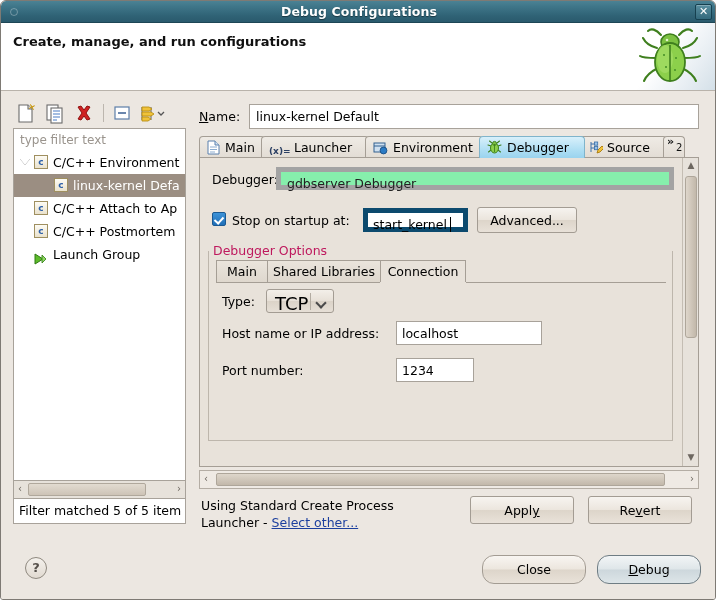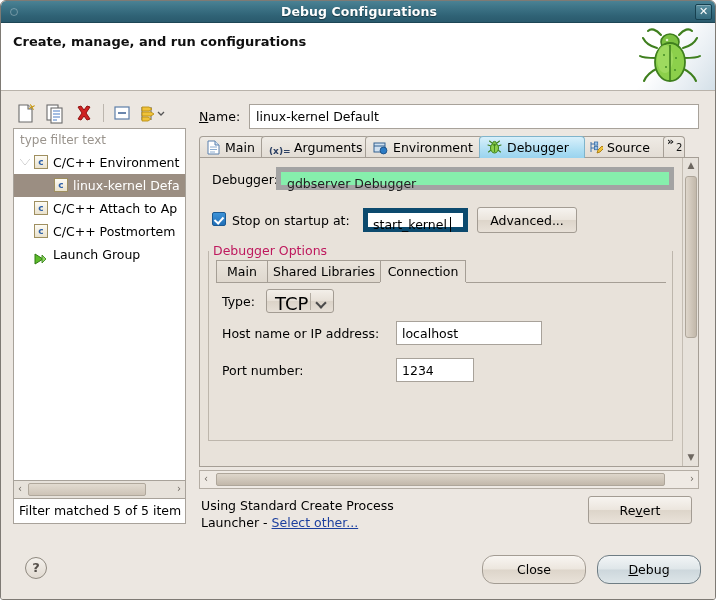--- a/index.html
+++ b/index.html
@@ -558,21 +558,21 @@
                   <line x1="3" y1="9.5" x2="10" y2="9.5"></line>
                   <line x1="3" y1="12" x2="8" y2="12"></line>
                 </g>
             </svg>
           </span>
           <span class="tx" style="left:25px">Main</span>
         </div>
 
         <div class="tab" style="left:62px;width:108px">
           <span class="ti" style="left:7px;font-size:9px;color:#2b3f63;font-weight:bold;top:4px">(x)=</span>
-          <span class="tx" style="left:32px">Arguments</span>
+          <span class="tx" style="left:32px">Launcher</span>
         </div>
 
         <div class="tab" style="left:166px;width:118px">
           <span class="ti" style="left:7px">
             <svg width="15" height="14" viewBox="0 0 15 14">
               <rect x="1" y="2" width="11" height="9" fill="#cfe0f0" stroke="#33618f" stroke-width="1"></rect>
               <line x1="1" y1="5" x2="12" y2="5" stroke="#33618f" stroke-width="1"></line>
               <circle cx="10.5" cy="9.5" r="3.4" fill="#2b7bc4" stroke="#1b4f85" stroke-width=".9"></circle>
             </svg>
           </span>
@@ -682,20 +682,21 @@
         <span class="sarrow" style="left:4px;top:0">‹</span>
         <div class="thumb"></div>
         <span class="sarrow" style="right:4px;top:0">›</span>
       </div>
 
       <div id="launchline">
         <span>Using Standard Create Process</span><br>
         <span>Launcher - </span><a>Select other...</a>
       </div>
 
+      <div class="btm-btn" style="left:275px">Appl<span class="mn">y</span></div>
       <div class="btm-btn" style="left:393px">Re<span class="mn">v</span>ert</div>
     </div>
   </div>
 
   <div id="footer">
     <div id="helpbtn">?</div>
   </div>
   <div class="foot-btn" style="left:481px">Close</div>
   <div class="foot-btn" id="debugbtn" style="left:596px"><span class="mn">D</span>ebug</div>
 

